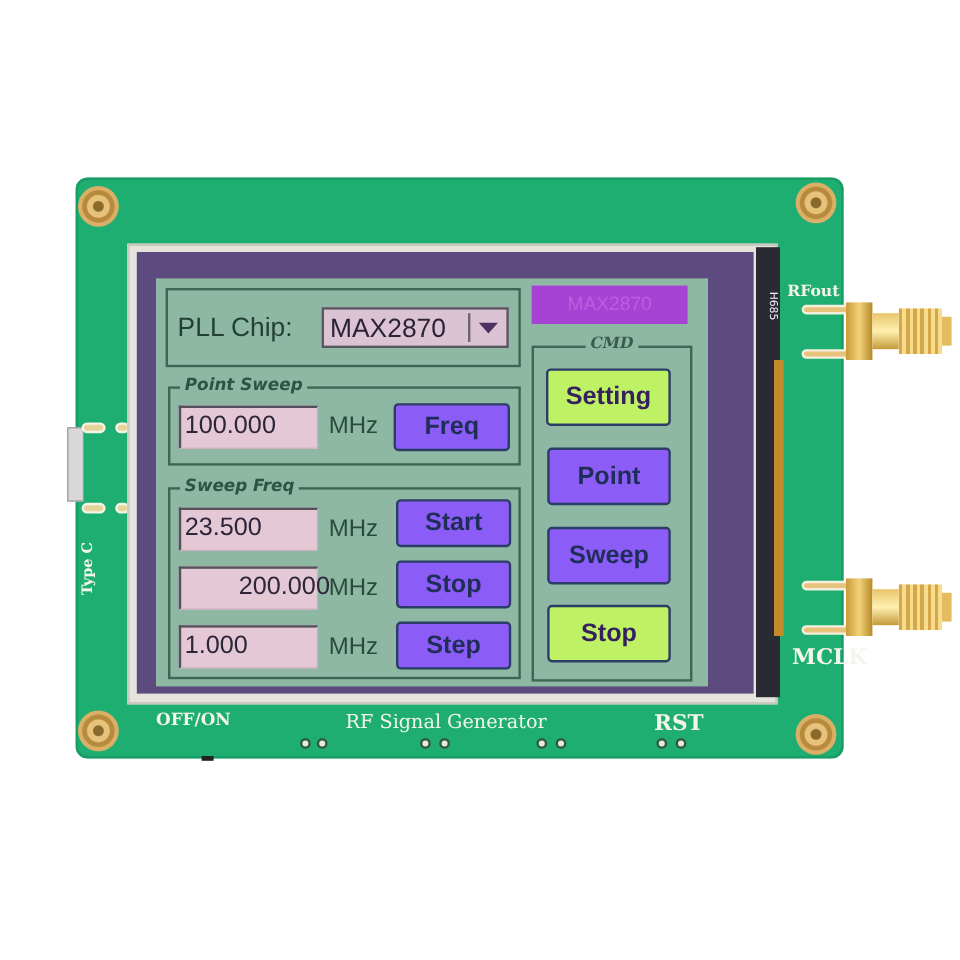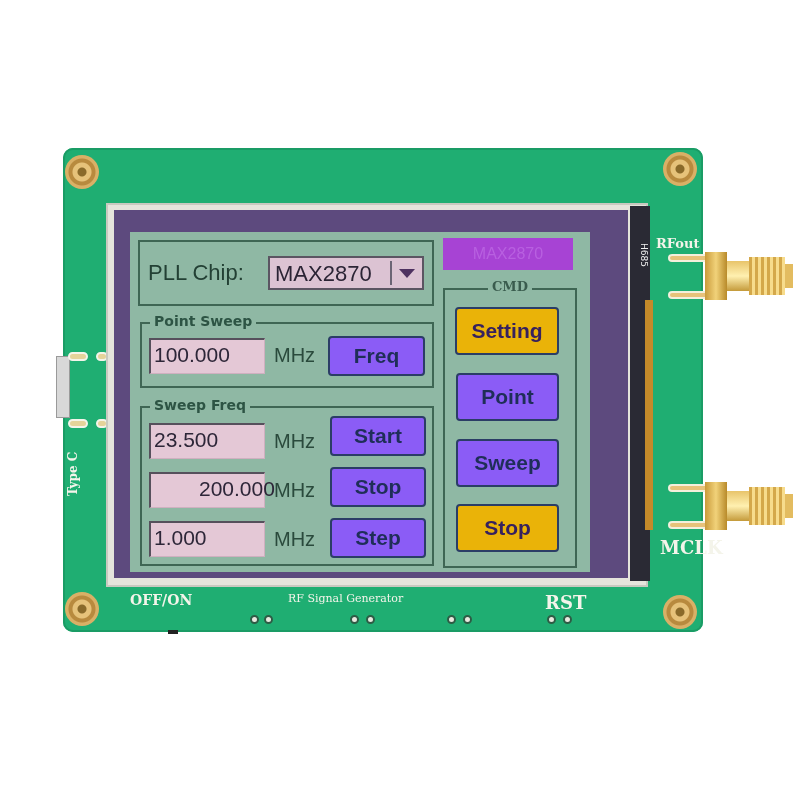--- a/index.html
+++ b/index.html
@@ -18,28 +18,28 @@
   .sma .thread{position:absolute;left:44px;top:5px;width:36px;height:38px;background:repeating-linear-gradient(90deg,#d4a84a 0 3px,#f7dc8c 3px 6px);}
   .sma .tip{position:absolute;left:80px;top:12px;width:8px;height:24px;background:#e3bc60;}
   .lead{position:absolute;width:48px;height:8px;background:#e7c27a;border:2px solid #f4efdc;border-radius:4px;box-sizing:border-box;}
   .bezel{position:absolute;left:106px;top:203px;width:542px;height:384px;background:#e5e4dc;border:2px solid #c9c9c0;box-sizing:border-box;}
   .flex{position:absolute;left:632px;top:212px;width:14px;height:370px;background:#c48a2a;}
   .flexdark{position:absolute;left:630px;top:206px;width:20px;height:375px;background:#2a2a34;}
   .h685{position:absolute;left:632px;top:250px;color:#f0f0f0;font-size:9px;transform:rotate(90deg);font-family:"DejaVu Sans",sans-serif;}
   .screen{position:absolute;left:114px;top:210px;width:514px;height:368px;background:#5d4a7e;}
   .ui{position:absolute;left:130px;top:232px;width:460px;height:340px;background:#8fb8a4;}
   .group{position:absolute;border:2px solid #3f6654;box-sizing:border-box;}
-  .legend{position:absolute;top:-11px;left:8px;background:#8fb8a4;color:#2d5444;font-size:14px;font-weight:bold;padding:0 4px;font-family:"DejaVu Sans",sans-serif;}
+  .legend{position:absolute;top:-11px;left:8px;background:#8fb8a4;color:#2d5444;font-size:14px;font-weight:bold;padding:0 4px;font-family:"DejaVu Sans",sans-serif;font-style:italic;}
   .legend.center{left:50%;transform:translateX(-50%);font-family:"DejaVu Serif",serif;color:#3a5c4e;font-size:13px;}
   .label{position:absolute;color:#234034;font-size:22px;}
   .field{position:absolute;background:#e4c8d6;border-top:2px solid #56505c;border-left:2px solid #56505c;border-bottom:1px solid #cfb0c0;border-right:1px solid #cfb0c0;box-sizing:border-box;color:#2d2638;font-size:21px;padding:3px 0 0 3px;}
   .unit{position:absolute;color:#2a4a3c;font-size:20px;}
   .btn{position:absolute;border:2px solid #2b3d66;border-radius:4px;box-sizing:border-box;color:#1f2e58;font-weight:bold;font-size:21px;text-align:center;}
   .btn.blue{background:#8b5cf6;}
-  .btn.purple{background:#eab308;color:#36215e;}
+  .btn.purple{background:#bef264;color:#36215e;}
   .combo{position:absolute;left:268px;top:256px;width:156px;height:34px;background:#dcc3d3;border:2px solid #5b5562;box-sizing:border-box;}
   .combo .val{position:absolute;left:5px;top:3px;color:#2b2435;font-size:22px;}
   .combo .sep{position:absolute;left:120px;top:3px;width:2px;height:24px;background:#6c6575;}
   .combo .arrow{position:absolute;left:129px;top:11px;width:0;height:0;border-left:8px solid transparent;border-right:8px solid transparent;border-top:9px solid #4e3160;}
   .magenta{position:absolute;left:443px;top:238px;width:130px;height:32px;background:#a743d4;color:#b860e0;font-size:16px;text-align:center;line-height:32px;}
 </style>
 </head>
 <body>
 
 <div class="pcb"></div>
@@ -117,21 +117,21 @@
 <div class="sma" style="left:705px;top:482px;">
   <div class="base"></div>
   <div class="neck"></div>
   <div class="thread"></div>
   <div class="tip"></div>
 </div>
 <div class="silk" style="left:660px;top:537px;font-size:18px;">MCLK</div>
 
 <div class="silk" style="left:130px;top:592px;font-size:14px;">OFF/ON</div>
 <div style="position:absolute;left:168px;top:630px;width:10px;height:4px;background:#222;"></div>
-<div class="silk" style="left:288px;top:592px;font-size:11px;font-weight:normal;">RF Signal Generator</div>
+<div class="silk" style="left:288px;top:592px;font-size:16px;font-weight:normal;">RF Signal Generator</div>
 <div class="silk" style="left:545px;top:592px;font-size:18px;">RST</div>
 
 <div class="via" style="left:250px;top:615px;"></div>
 <div class="via" style="left:264px;top:615px;"></div>
 <div class="via" style="left:350px;top:615px;"></div>
 <div class="via" style="left:366px;top:615px;"></div>
 <div class="via" style="left:447px;top:615px;"></div>
 <div class="via" style="left:463px;top:615px;"></div>
 <div class="via" style="left:547px;top:615px;"></div>
 <div class="via" style="left:563px;top:615px;"></div>

